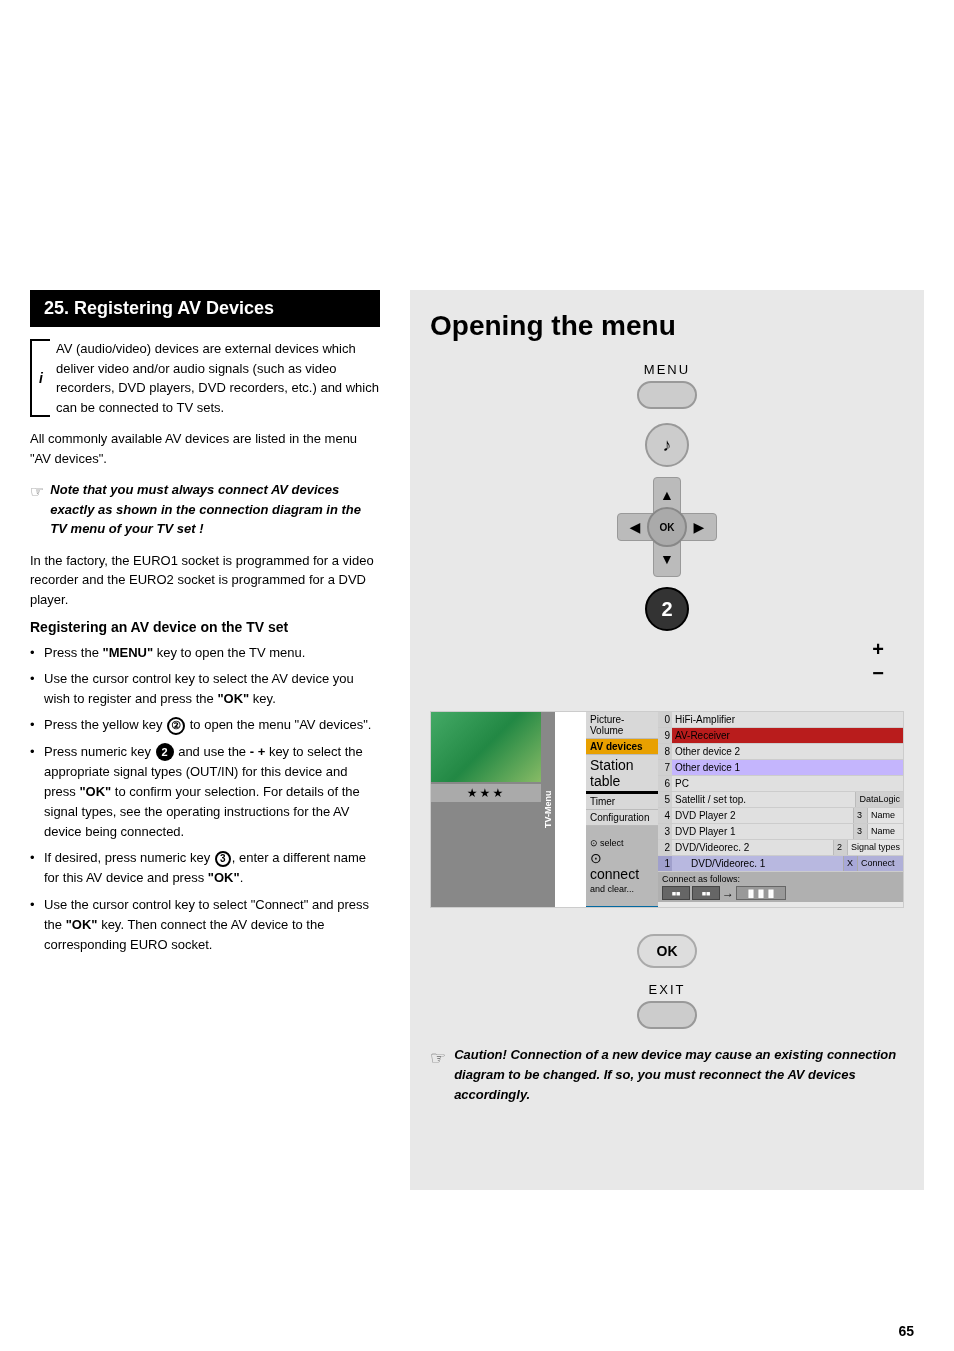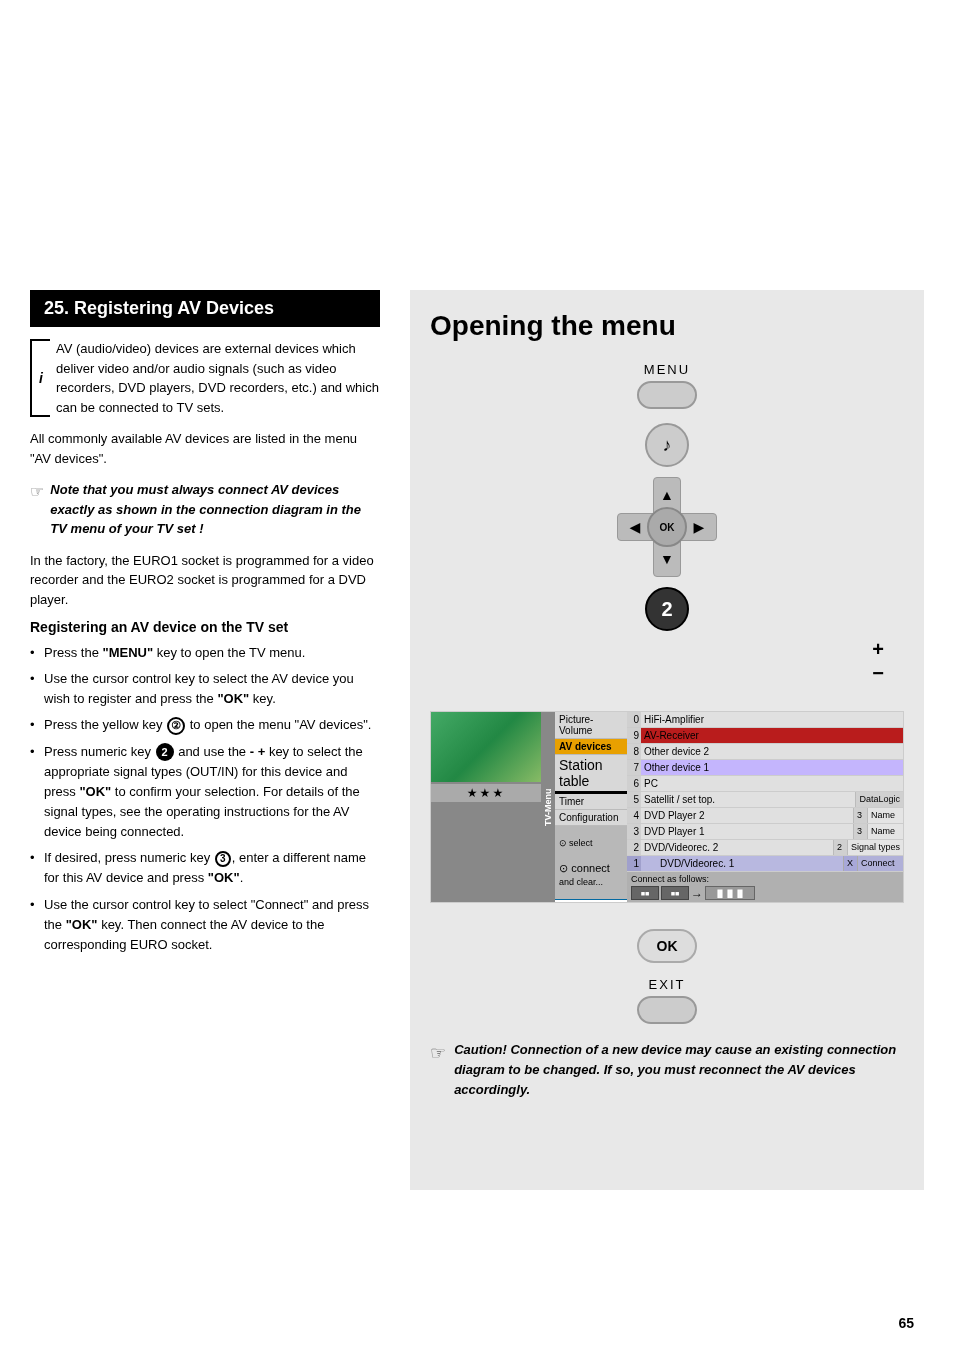--- a/index.html
+++ b/index.html
@@ -399,21 +399,21 @@
     .caution-text {
       font-size: 13px;
       font-style: italic;
       font-weight: bold;
       line-height: 1.55;
     }
 
     
     .page-number {
       position: absolute;
-      bottom: 20px;
+      bottom: 12px;
       right: 40px;
       font-size: 14px;
       font-weight: bold;
     }
   </style>
 </head>
 <body>
 
 <div class="page-container">
 
@@ -521,31 +521,31 @@
           </div>
         </div>
 
         <div class="tv-menu-screenshot">
 
           <div class="tv-menu-left">
             <div class="tv-img-placeholder"></div>
             <div class="tv-img-stars">★★★</div>
           </div>
 
-          <div style="display:flex;flex-direction:row;">
+          <div style="display:flex;flex-direction:row;gap:31px;">
             <div style="writing-mode:vertical-rl;text-orientation:mixed;transform:rotate(180deg);font-size:9px;background:#888;color:#fff;padding:4px 2px;text-align:center;font-weight:bold;">TV-Menu</div>
             <div style="display:flex;flex-direction:column;width:72px;">
               <div style="padding:2px 4px;font-size:10px;background:#d8d8d8;border-bottom:1px solid #bbb;">Picture-Volume</div>
               <div style="padding:2px 4px;font-size:10px;background:#e8a000;border-bottom:1px solid #bbb;font-weight:bold;">AV devices</div>
               <div style="padding:2px 4px;font-size:14px;background:#d8d8d8;border-bottom:3px solid #000000;">Station table</div>
               <div style="padding:2px 4px;font-size:10px;background:#d8d8d8;border-bottom:1px solid #bbb;">Timer</div>
               <div style="padding:2px 4px;font-size:10px;background:#d8d8d8;border-bottom:1px solid #bbb;">Configuration</div>
               <div style="padding:12px 4px;font-size:9px;background:#b8b8b8;border-bottom:1px solid #0369a1;display:flex;gap:2px;flex-direction:column;">
                 <div style="font-size:9px;">⊙ select</div>
-                <div style="font-size:11px;margin-top:12px;">⊙ connect</div>
+                <div style="font-size:14px;">⊙ connect</div>
                 <div style="font-size:9px;">and clear...</div>
               </div>
             </div>
           </div>
 
           <div style="flex:1;display:flex;flex-direction:column;font-size:10px;background:#e8e8e8;">
 
             <div style="display:flex;border-bottom:1px solid #ccc;">
               <div style="width:14px;text-align:right;padding:2px;background:#d0d0d0;font-size:10px;">0</div>
               <div style="flex:1;padding:2px 3px;background:#e0e0e0;font-size:10px;">HiFi-Amplifier</div>

